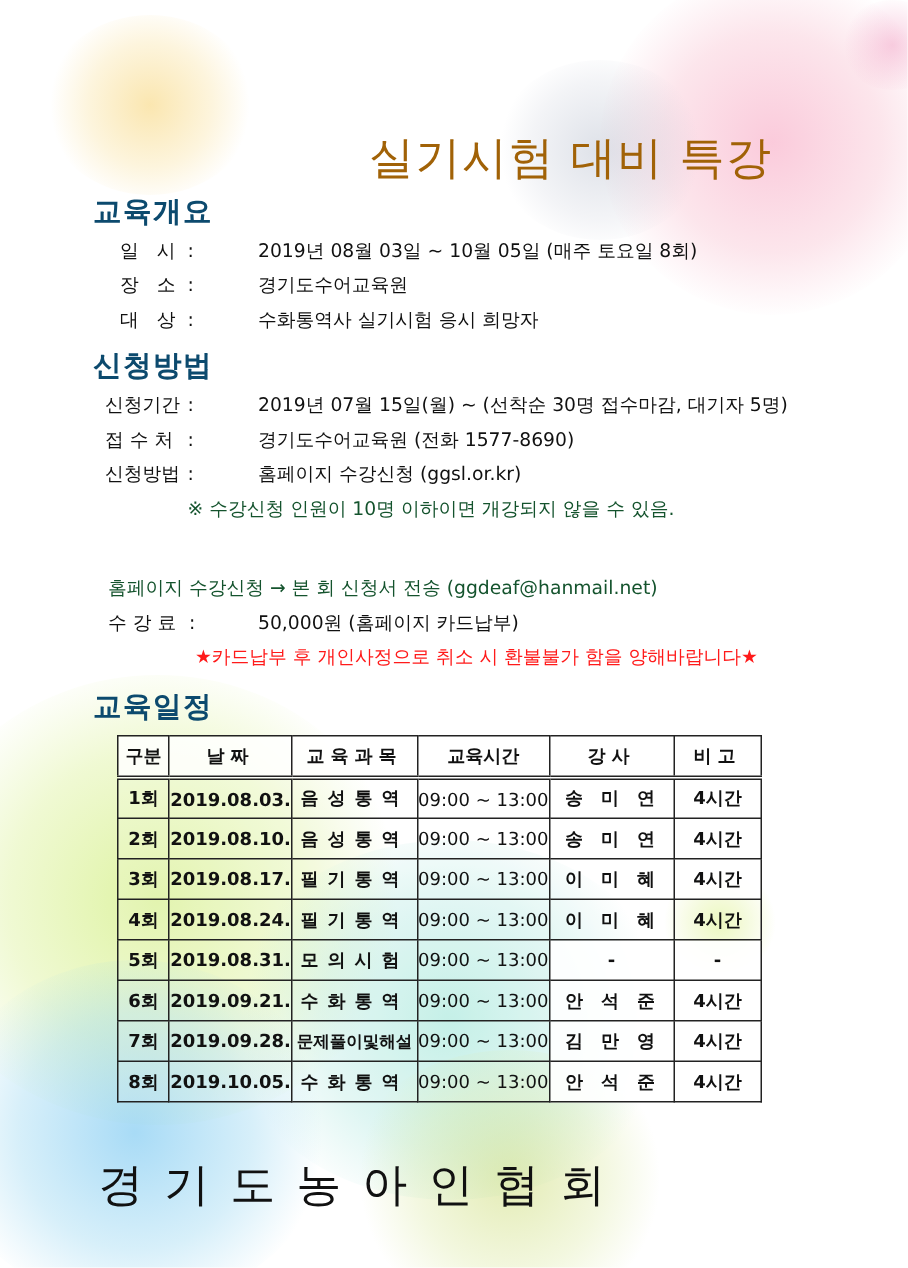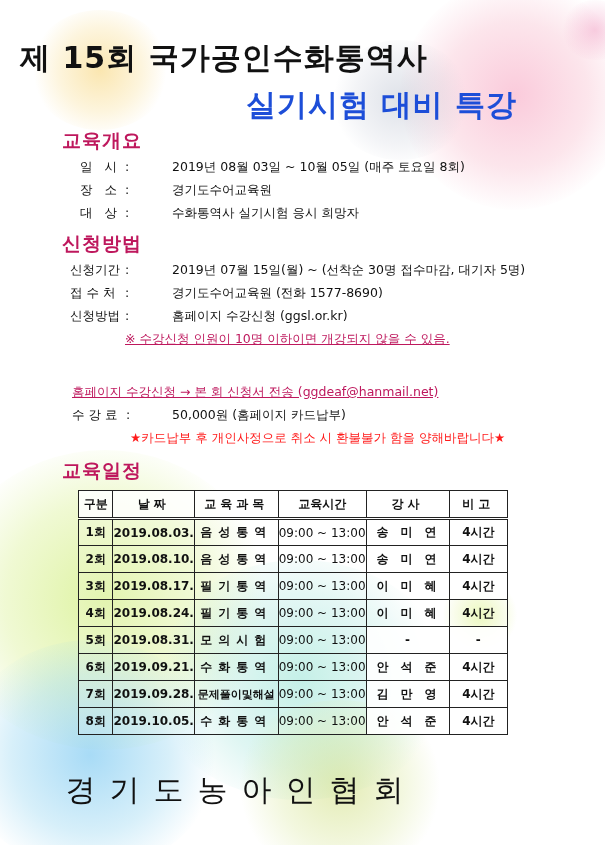--- a/index.html
+++ b/index.html
@@ -14,37 +14,37 @@
     .bg-layer { position: absolute; inset: 0; overflow: hidden; z-index: 0; }
     .content { position: absolute; inset: 0; z-index: 1; }
 
     .title-line1 {
       position: absolute; left: 20px; top: 38px;
       font-size: 30px; font-weight: bold; letter-spacing: 1px; color: #111;
       white-space: nowrap;
     }
     .title-line2 {
       position: absolute; left: 246px; top: 85px;
-      font-size: 30px; font-weight: bold; letter-spacing: 1px; color: #1d4ed8;
+      font-size: 30px; font-weight: normal; letter-spacing: 1px; color: #a16207;
       white-space: nowrap;
     }
     .section-heading {
       position: absolute; left: 62px;
-      font-size: 19px; font-weight: bold; letter-spacing: 1px; color: #be185d;
+      font-size: 19px; font-weight: bold; letter-spacing: 1px; color: #0c4a6e;
       white-space: nowrap;
     }
     .info-row {
       position: absolute; left: 0; font-size: 12.5px; color: #111; white-space: nowrap;
       height: 18px; line-height: 18px;
     }
     .info-row .lbl { position: absolute; text-align: left; letter-spacing: 0; }
     .info-row .colon { position: absolute; }
     .info-row .val { position: absolute; margin-left: 32px; }
 
-    .note-row { position: absolute; font-size: 12.5px; color: #be185d; white-space: nowrap; line-height: 18px; text-decoration: underline; }
+    .note-row { position: absolute; font-size: 12.5px; color: #14532d; white-space: nowrap; line-height: 18px; }
     .warn-row { position: absolute; font-size: 12.5px; white-space: nowrap; line-height: 18px; }
 
     table.schedule {
       position: absolute; left: 78px; top: 490px;
       width: 430px; border-collapse: collapse;
       font-size: 12px; color: #111;
     }
     table.schedule th, table.schedule td {
       border: 1.5px solid #222;
       text-align: center; vertical-align: middle;
@@ -78,21 +78,20 @@
   <div class="splash" style="left:560px; top:0px; width:70px; height:60px; background: radial-gradient(circle, rgba(240,150,190,0.45) 0%, rgba(255,255,255,0) 70%);"></div>
   <div class="splash" style="left:-60px; top:450px; width:330px; height:300px; background: radial-gradient(circle, rgba(200,235,100,0.6) 0%, rgba(215,240,140,0.38) 45%, rgba(255,255,255,0) 72%);"></div>
   <div class="splash" style="left:150px; top:560px; width:300px; height:240px; background: radial-gradient(circle, rgba(120,220,200,0.5) 0%, rgba(150,225,215,0.3) 45%, rgba(255,255,255,0) 72%);"></div>
   <div class="splash" style="left:-40px; top:640px; width:260px; height:230px; background: radial-gradient(circle, rgba(110,195,240,0.6) 0%, rgba(140,210,240,0.35) 45%, rgba(255,255,255,0) 72%);"></div>
   <div class="splash" style="left:230px; top:700px; width:220px; height:170px; background: radial-gradient(circle, rgba(205,220,120,0.55) 0%, rgba(215,230,150,0.3) 45%, rgba(255,255,255,0) 72%);"></div>
   <div class="splash" style="left:440px; top:580px; width:80px; height:70px; background: radial-gradient(circle, rgba(215,240,120,0.55) 0%, rgba(255,255,255,0) 70%);"></div>
 </div>
 
 <div class="content">
 
-  <div class="title-line1">제 15회 국가공인수화통역사</div>
   <div class="title-line2">실기시험 대비 특강</div>
 
   <div class="section-heading" style="top:128px;">교육개요</div>
 
   <div class="info-row" style="top:158px;">
     <span class="lbl" style="left:80px; letter-spacing:4px;">일  시</span>
     <span class="colon" style="left:125px;">:</span>
     <span class="val" style="left:140px;">2019년 08월 03일 ~ 10월 05일 (매주 토요일 8회)</span>
   </div>
   <div class="info-row" style="top:181px;">

